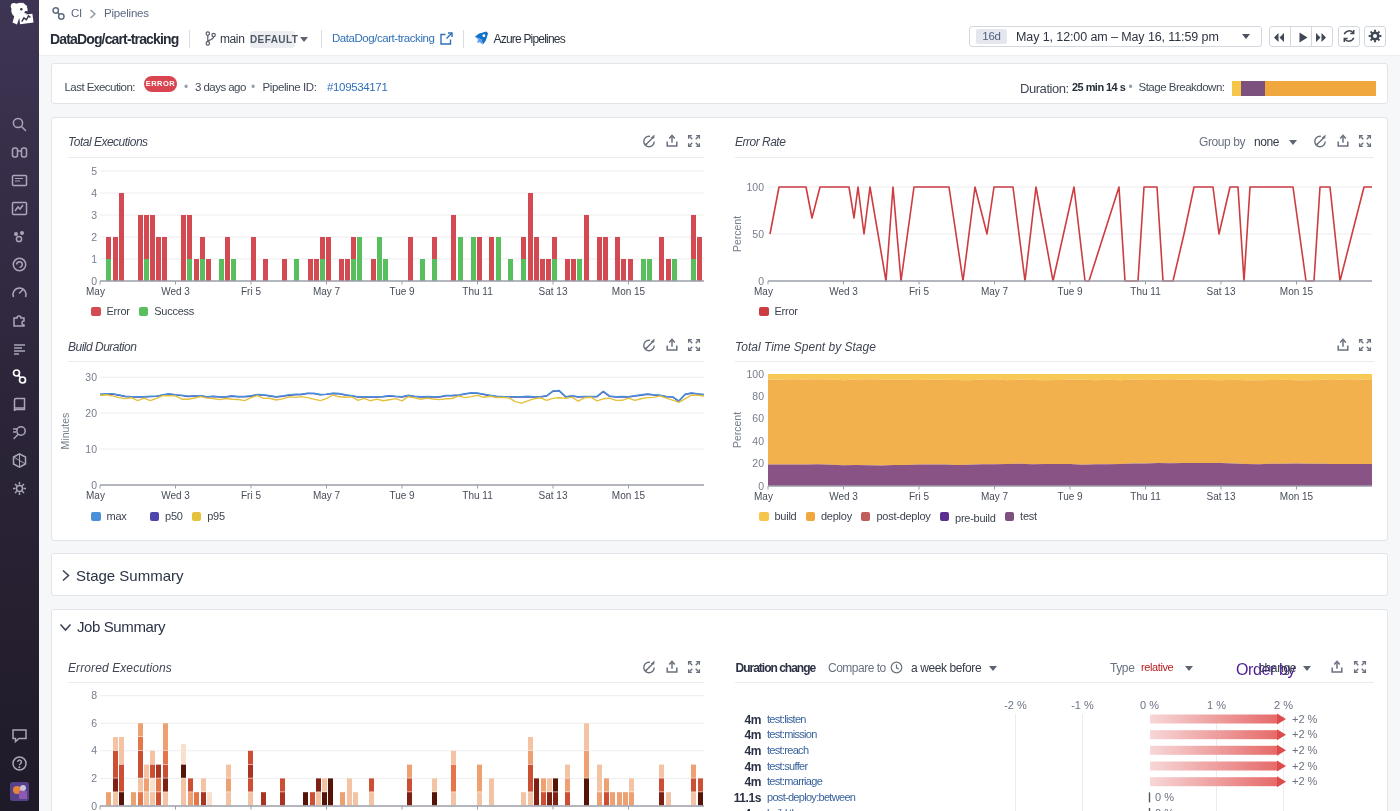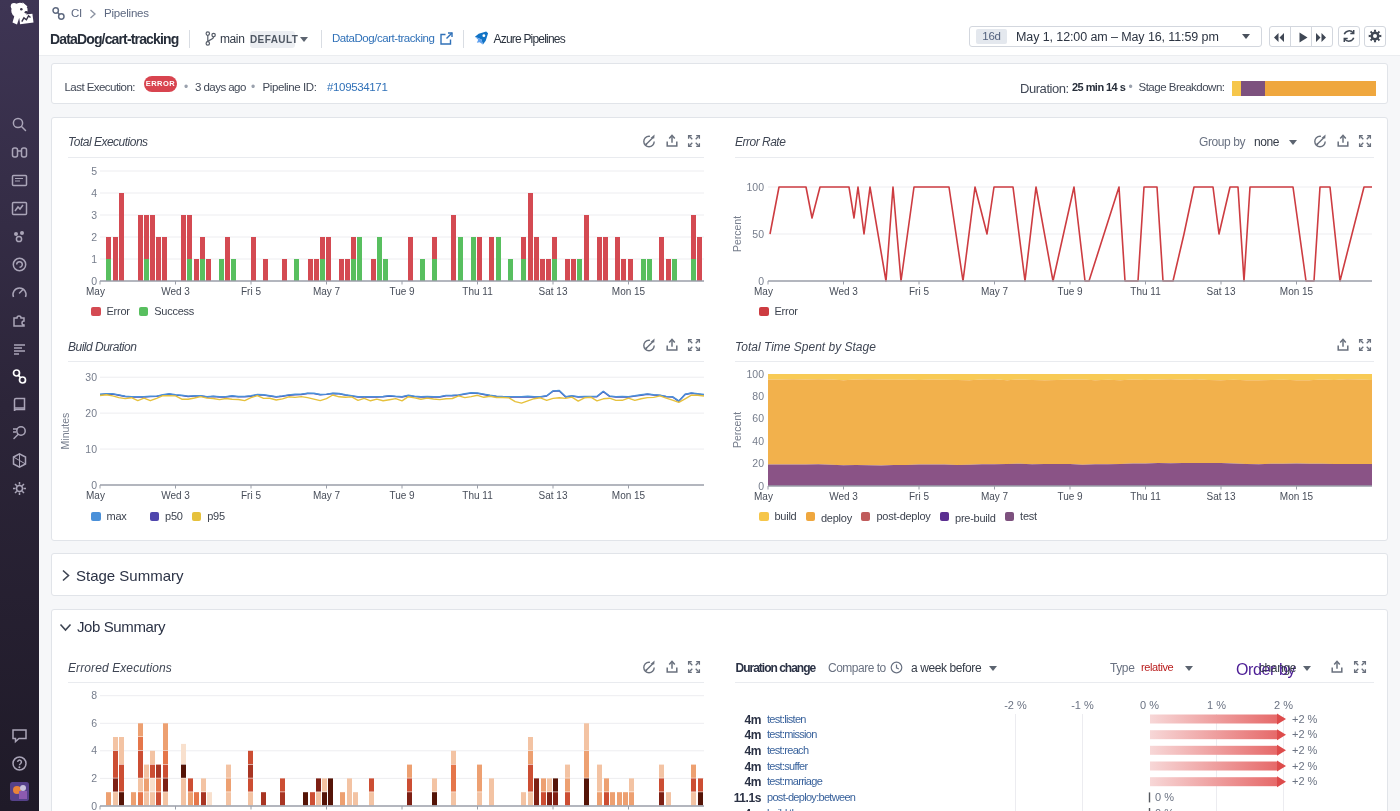--- a/index.html
+++ b/index.html
@@ -471,21 +471,21 @@
     </span><span style="display:inline-flex;align-items:center;margin-right:9px">
       <span style="width:9.5px;height:9.5px;border-radius:2px;background:#4f46ad;margin-right:6px"></span>
       <span style="font-size:11px;letter-spacing:-0.25px;color:#3e4450">p50</span>
     </span><span style="display:inline-flex;align-items:center;margin-right:9px">
       <span style="width:9.5px;height:9.5px;border-radius:2px;background:#e6c13c;margin-right:6px"></span>
       <span style="font-size:11px;letter-spacing:-0.25px;color:#3e4450">p95</span>
     </span></div>
 <div style="position:absolute;left:759px;top:507px;white-space:nowrap"><span style="display:inline-flex;align-items:center;margin-right:9px">
       <span style="width:9.5px;height:9.5px;border-radius:2px;background:#f6c64a;margin-right:6px"></span>
       <span style="font-size:11px;letter-spacing:-0.25px;color:#3e4450">build</span>
-    </span><span style="display:inline-flex;align-items:flex-start;margin-right:9px">
+    </span><span style="display:inline-flex;align-items:center;margin-right:9px">
       <span style="width:9.5px;height:9.5px;border-radius:2px;background:#efa73e;margin-right:6px"></span>
       <span style="font-size:11px;letter-spacing:-0.25px;color:#3e4450">deploy</span>
     </span><span style="display:inline-flex;align-items:center;margin-right:9px">
       <span style="width:9.5px;height:9.5px;border-radius:2px;background:#c05c5c;margin-right:6px"></span>
       <span style="font-size:11px;letter-spacing:-0.25px;color:#3e4450">post-deploy</span>
     </span><span style="display:inline-flex;align-items:flex-start;margin-right:9px">
       <span style="width:9.5px;height:9.5px;border-radius:2px;background:#5b2f91;margin-right:6px"></span>
       <span style="font-size:11px;letter-spacing:-0.25px;color:#3e4450">pre-build</span>
     </span><span style="display:inline-flex;align-items:center;margin-right:6px">
       <span style="width:9.5px;height:9.5px;border-radius:2px;background:#7d517e;margin-right:6px"></span>

